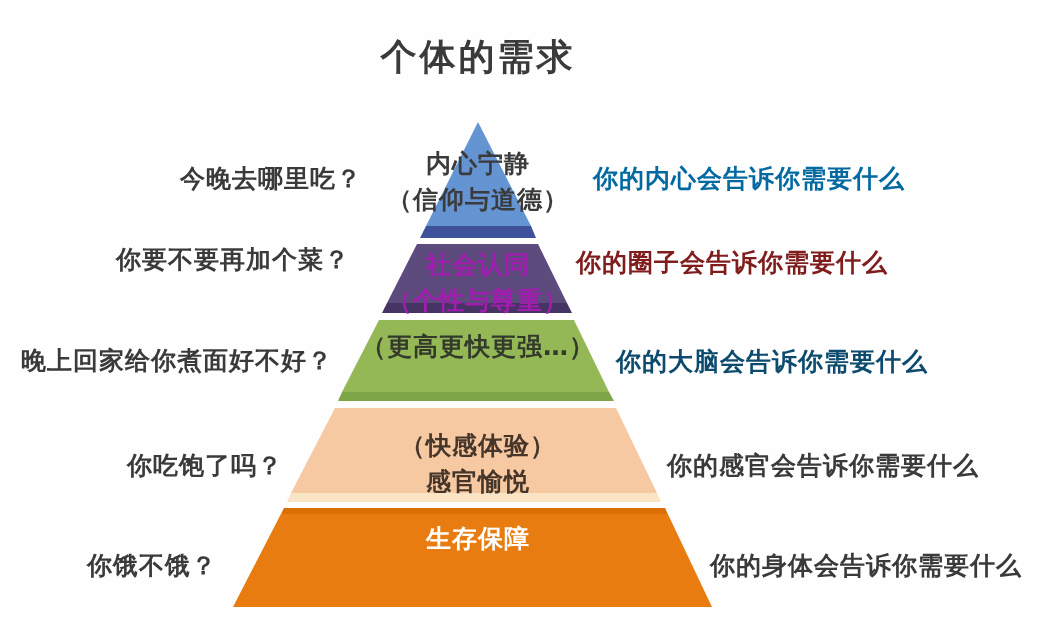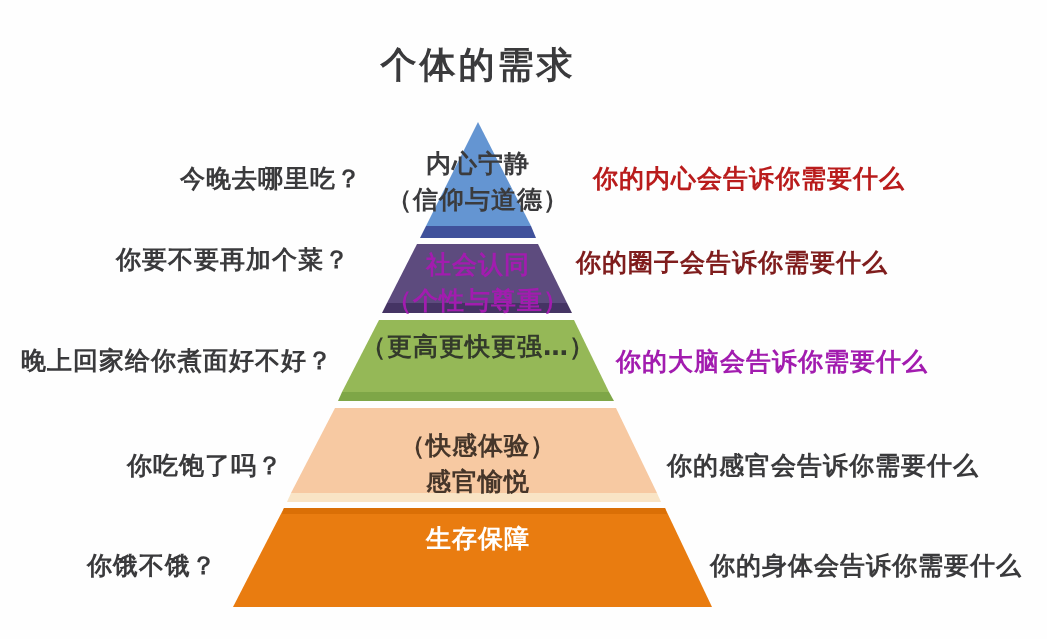--- a/index.html
+++ b/index.html
@@ -49,21 +49,21 @@
     letter-spacing: 1px;
     font-family: Liberation Mono, monospace;
   }
   .side-label.left { text-align: right; }
 </style>
 </head>
 <body>
 
 <div class="stage" style="background-color: rgb(254, 254, 254);">
 
-  <h1 class="page-title" style="color: rgb(58, 58, 60); margin-top: 8px;">个体的需求</h1>
+  <h1 class="page-title" style="color: rgb(58, 58, 60);">个体的需求</h1>
 
   <svg class="pyramid-svg" viewBox="0 0 1047 639" xmlns="http://www.w3.org/2000/svg">
 
     <polygon points="478,122 426,226 531,226" fill="#6495d2"></polygon>
     <polygon points="426,226 531,226 536,238 420,238" fill="#40519b"></polygon>
 
     <polygon points="417,244 538,244 567,303 387,303" fill="#5d4b7e"></polygon>
     <polygon points="387,303 567,303 572,313 382,313" fill="#453464"></polygon>
 
     <polygon points="379,320 574,320 609,392 342,392" fill="#95b857"></polygon>
@@ -94,19 +94,19 @@
   <div class="level-text" style="top: 521px; color: rgb(255, 255, 255);">
     <div>生存保障</div>
   </div>
 
   <div class="side-label left" style="top: 162px; right: 685px; color: rgb(58, 58, 60);">今晚去哪里吃？</div>
   <div class="side-label left" style="top: 243px; right: 697px; color: rgb(58, 58, 60);">你要不要再加个菜？</div>
   <div class="side-label left" style="top: 344px; right: 714px; color: rgb(58, 58, 60);">晚上回家给你煮面好不好？</div>
   <div class="side-label left" style="top: 449px; right: 764px; color: rgb(58, 58, 60);">你吃饱了吗？</div>
   <div class="side-label left" style="top: 549px; right: 830px; color: rgb(58, 58, 60);">你饿不饿？</div>
 
-  <div class="side-label right" style="top: 162px; left: 593px; color: #b91c1c;">你的内心会告诉你需要什么</div>
+  <div class="side-label right" style="top: 162px; left: 593px; color: #0369a1;">你的内心会告诉你需要什么</div>
   <div class="side-label right" style="top: 246px; left: 576px; color: #7f1d1d;">你的圈子会告诉你需要什么</div>
-  <div class="side-label right" style="top: 345px; left: 616px; color: #a21caf;">你的大脑会告诉你需要什么</div>
+  <div class="side-label right" style="top: 345px; left: 616px; color: #0c4a6e;">你的大脑会告诉你需要什么</div>
   <div class="side-label right" style="top: 449px; left: 667px; color: rgb(58, 58, 60);">你的感官会告诉你需要什么</div>
   <div class="side-label right" style="top: 549px; left: 710px; color: rgb(58, 58, 60);">你的身体会告诉你需要什么</div>
 
 </div>
 
 </body></html>

